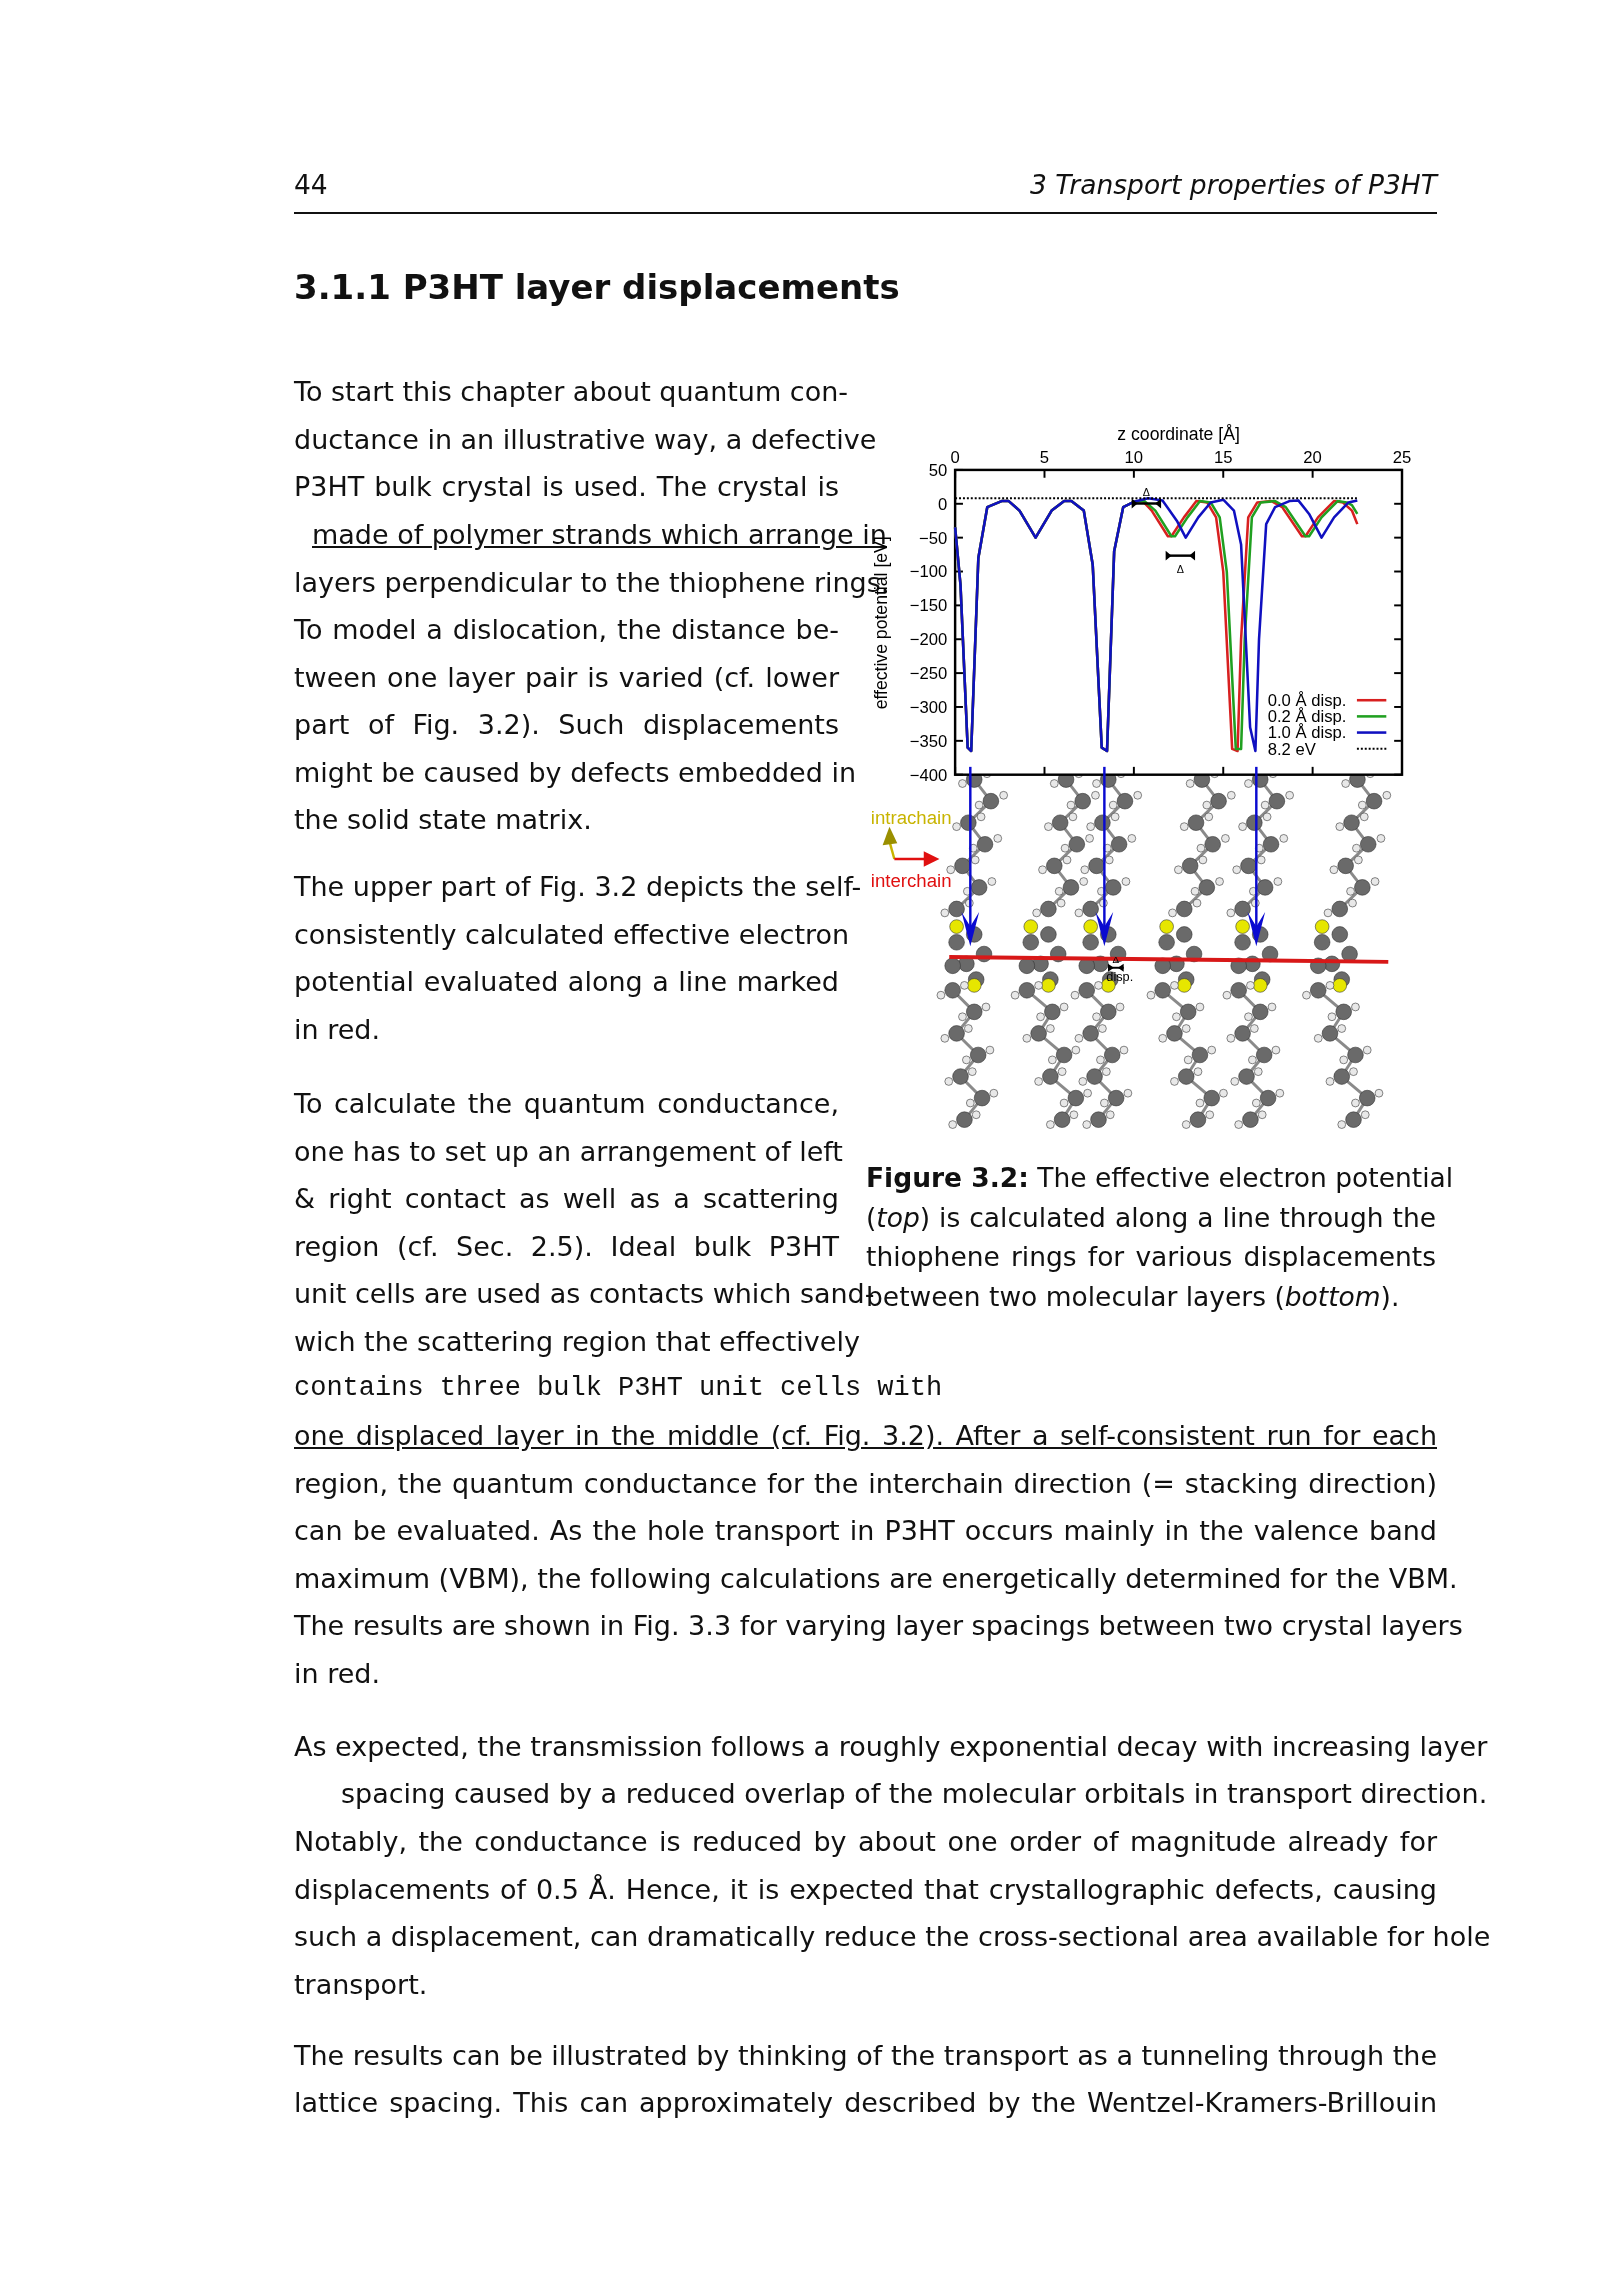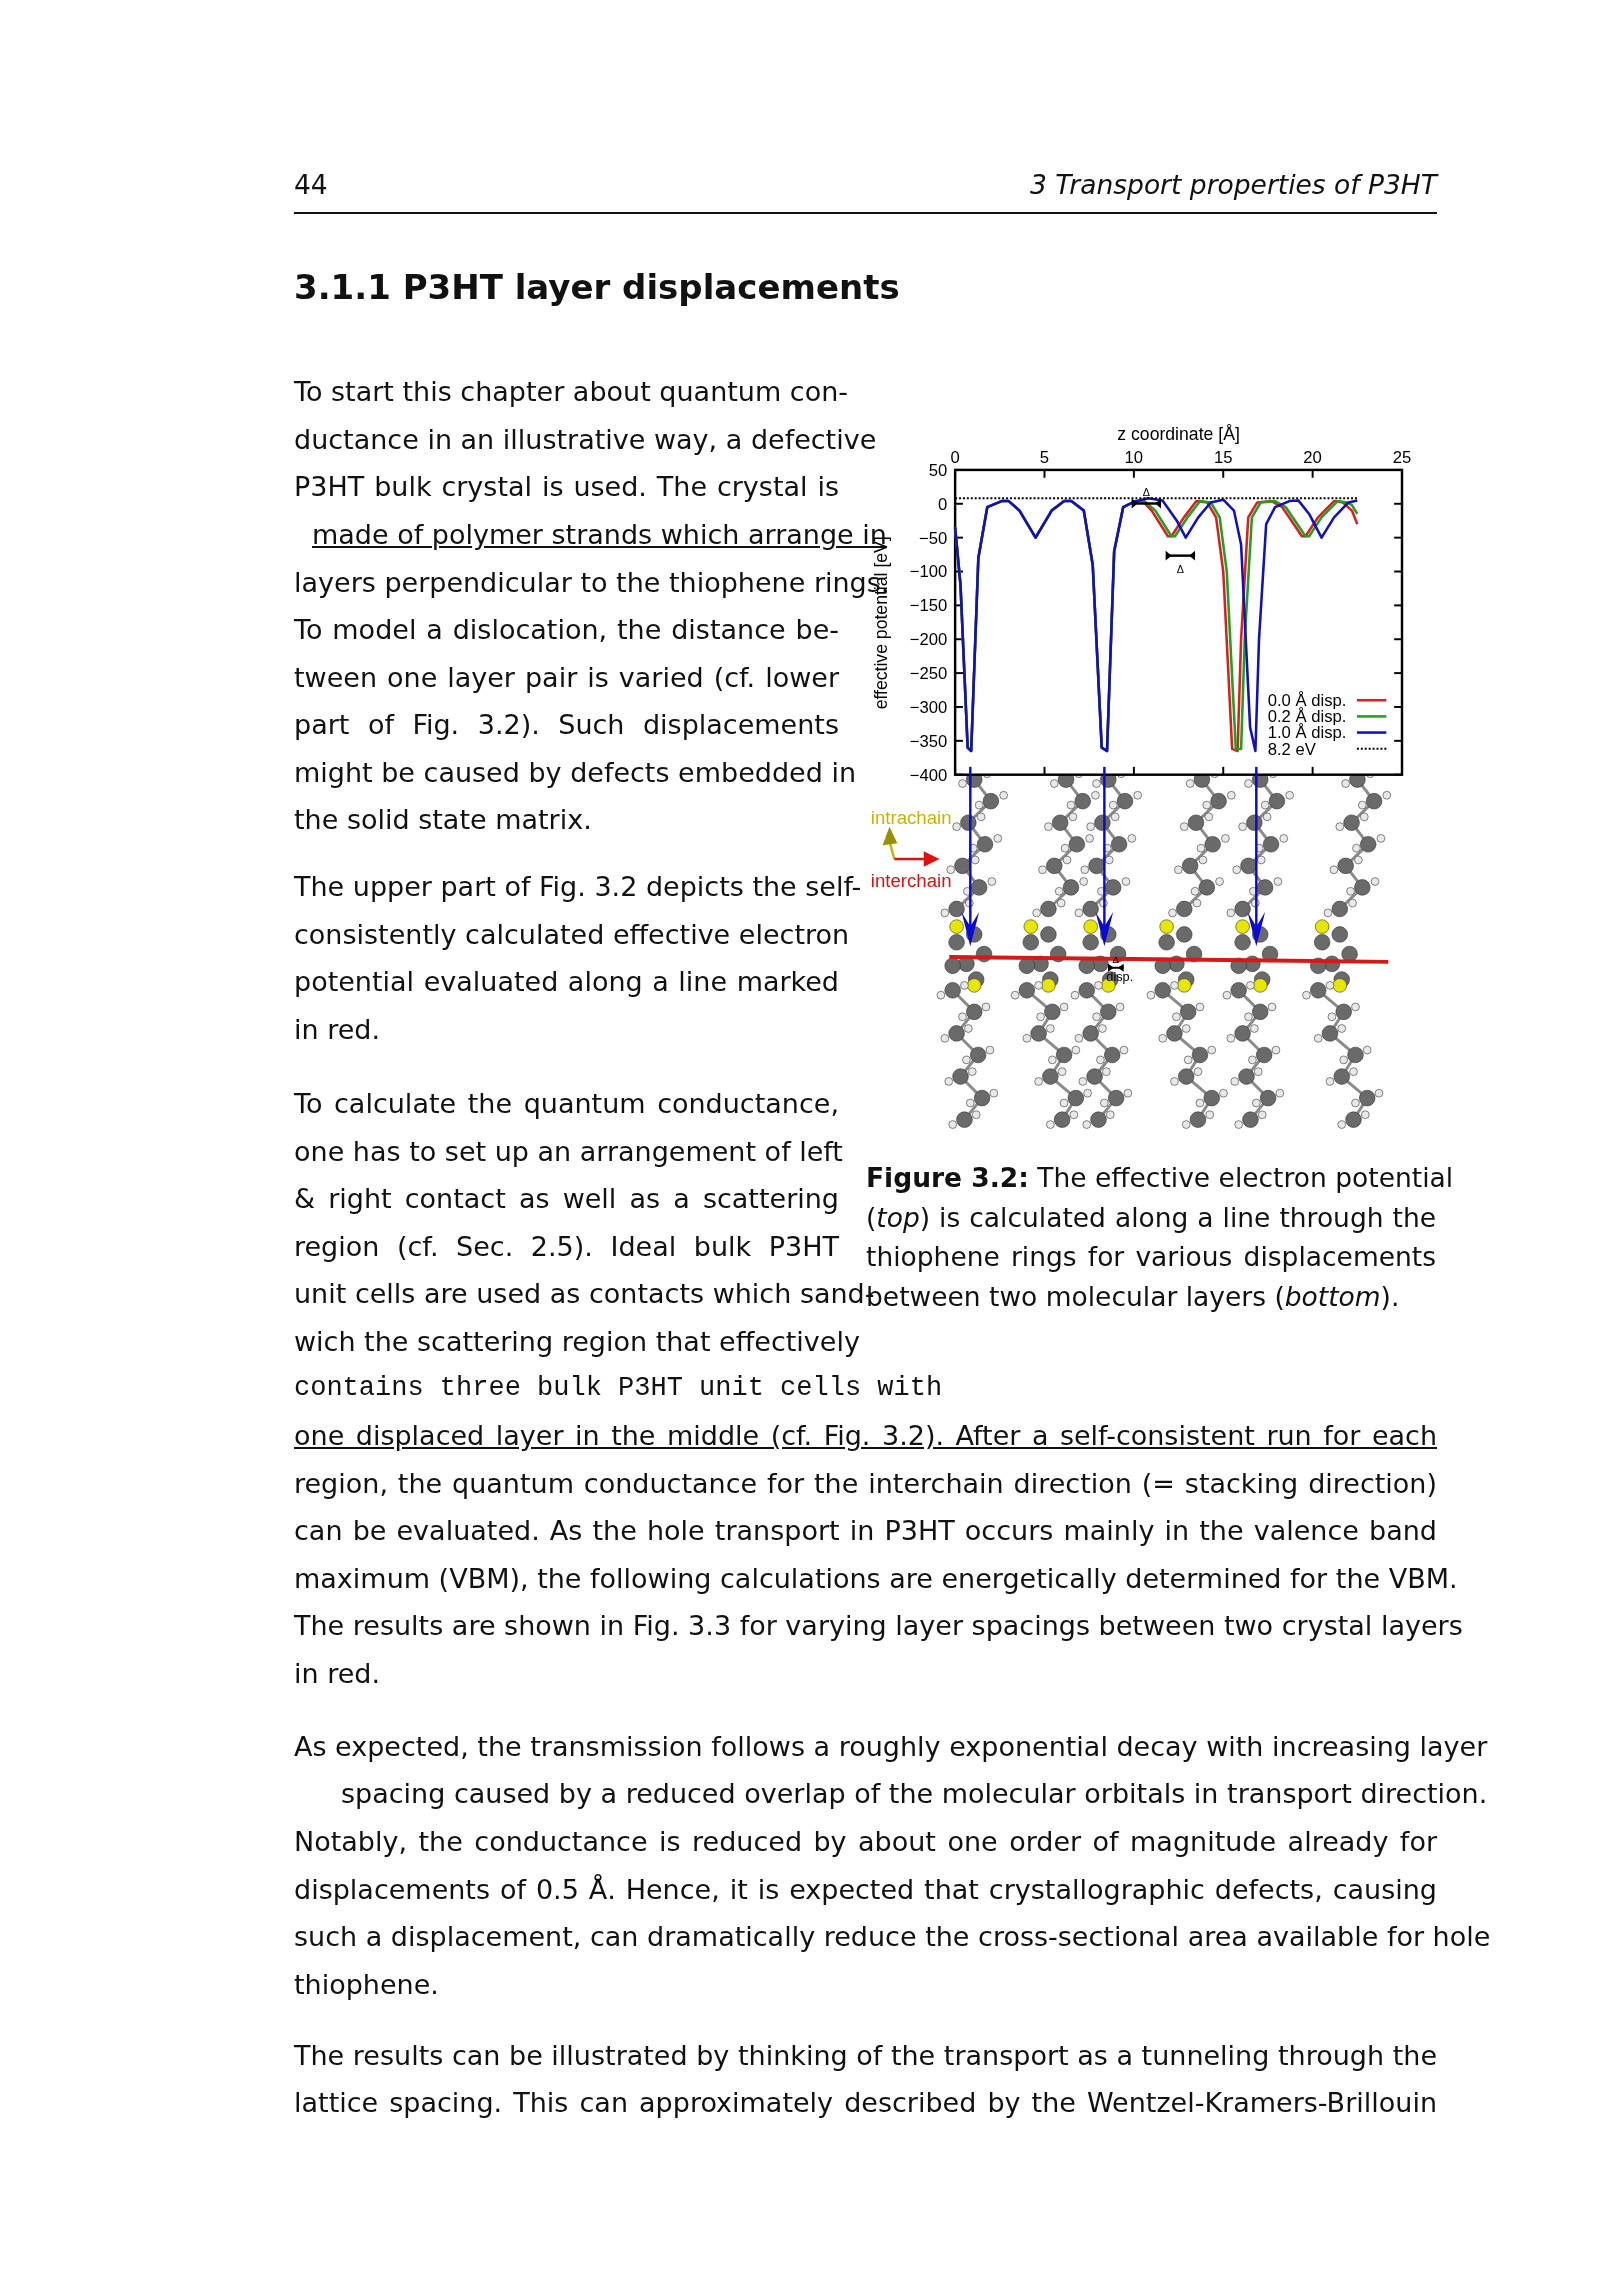--- a/index.html
+++ b/index.html
@@ -60,21 +60,21 @@
     <div class="line just" style="left: 294px; top: 1563px; width: 1143px;">maximum (VBM), the following calculations are energetically determined for the VBM.</div>
     <div class="line just" style="left: 294px; top: 1610px; width: 1143px;">The results are shown in Fig.  3.3 for varying layer spacings between two crystal layers</div>
     <div class="line" style="left: 294px; top: 1658px; width: 1143px;">in red.</div>
   </div>
 <div id="p4">
     <div class="line just" style="left: 294px; top: 1731px; width: 1143px;">As expected, the transmission follows a roughly exponential decay with increasing layer</div>
     <div class="line just" style="left: 306px; top: 1778px; width: 1143px; margin-left: 35px;">spacing caused by a reduced overlap of the molecular orbitals in transport direction.</div>
     <div class="line just" style="left: 294px; top: 1826px; width: 1143px;">Notably, the conductance is reduced by about one order of magnitude already for</div>
     <div class="line just" style="left: 294px; top: 1874px; width: 1143px;">displacements of 0.5 Å. Hence, it is expected that crystallographic defects, causing</div>
     <div class="line just" style="left: 294px; top: 1921px; width: 1143px;">such a displacement, can dramatically reduce the cross-sectional area available for hole</div>
-    <div class="line" style="left: 294px; top: 1969px; width: 1143px;">thiophene.</div>
+    <div class="line" style="left: 294px; top: 1969px; width: 1143px;">transport.</div>
   </div>
 <div id="p5">
     <div class="line just" style="left: 294px; top: 2040px; width: 1143px;">The results can be illustrated by thinking of the transport as a tunneling through the</div>
     <div class="line just" style="left: 294px; top: 2087px; width: 1143px;">lattice spacing.  This can approximately described by the Wentzel-Kramers-Brillouin</div>
   </div>
 
 <div class="abs" style="left:863px; top:412px; width:588px; height:745px;">
   <svg id="fig" width="588" height="745" viewBox="880 420 600 760">
 
     <g id="molecules">

